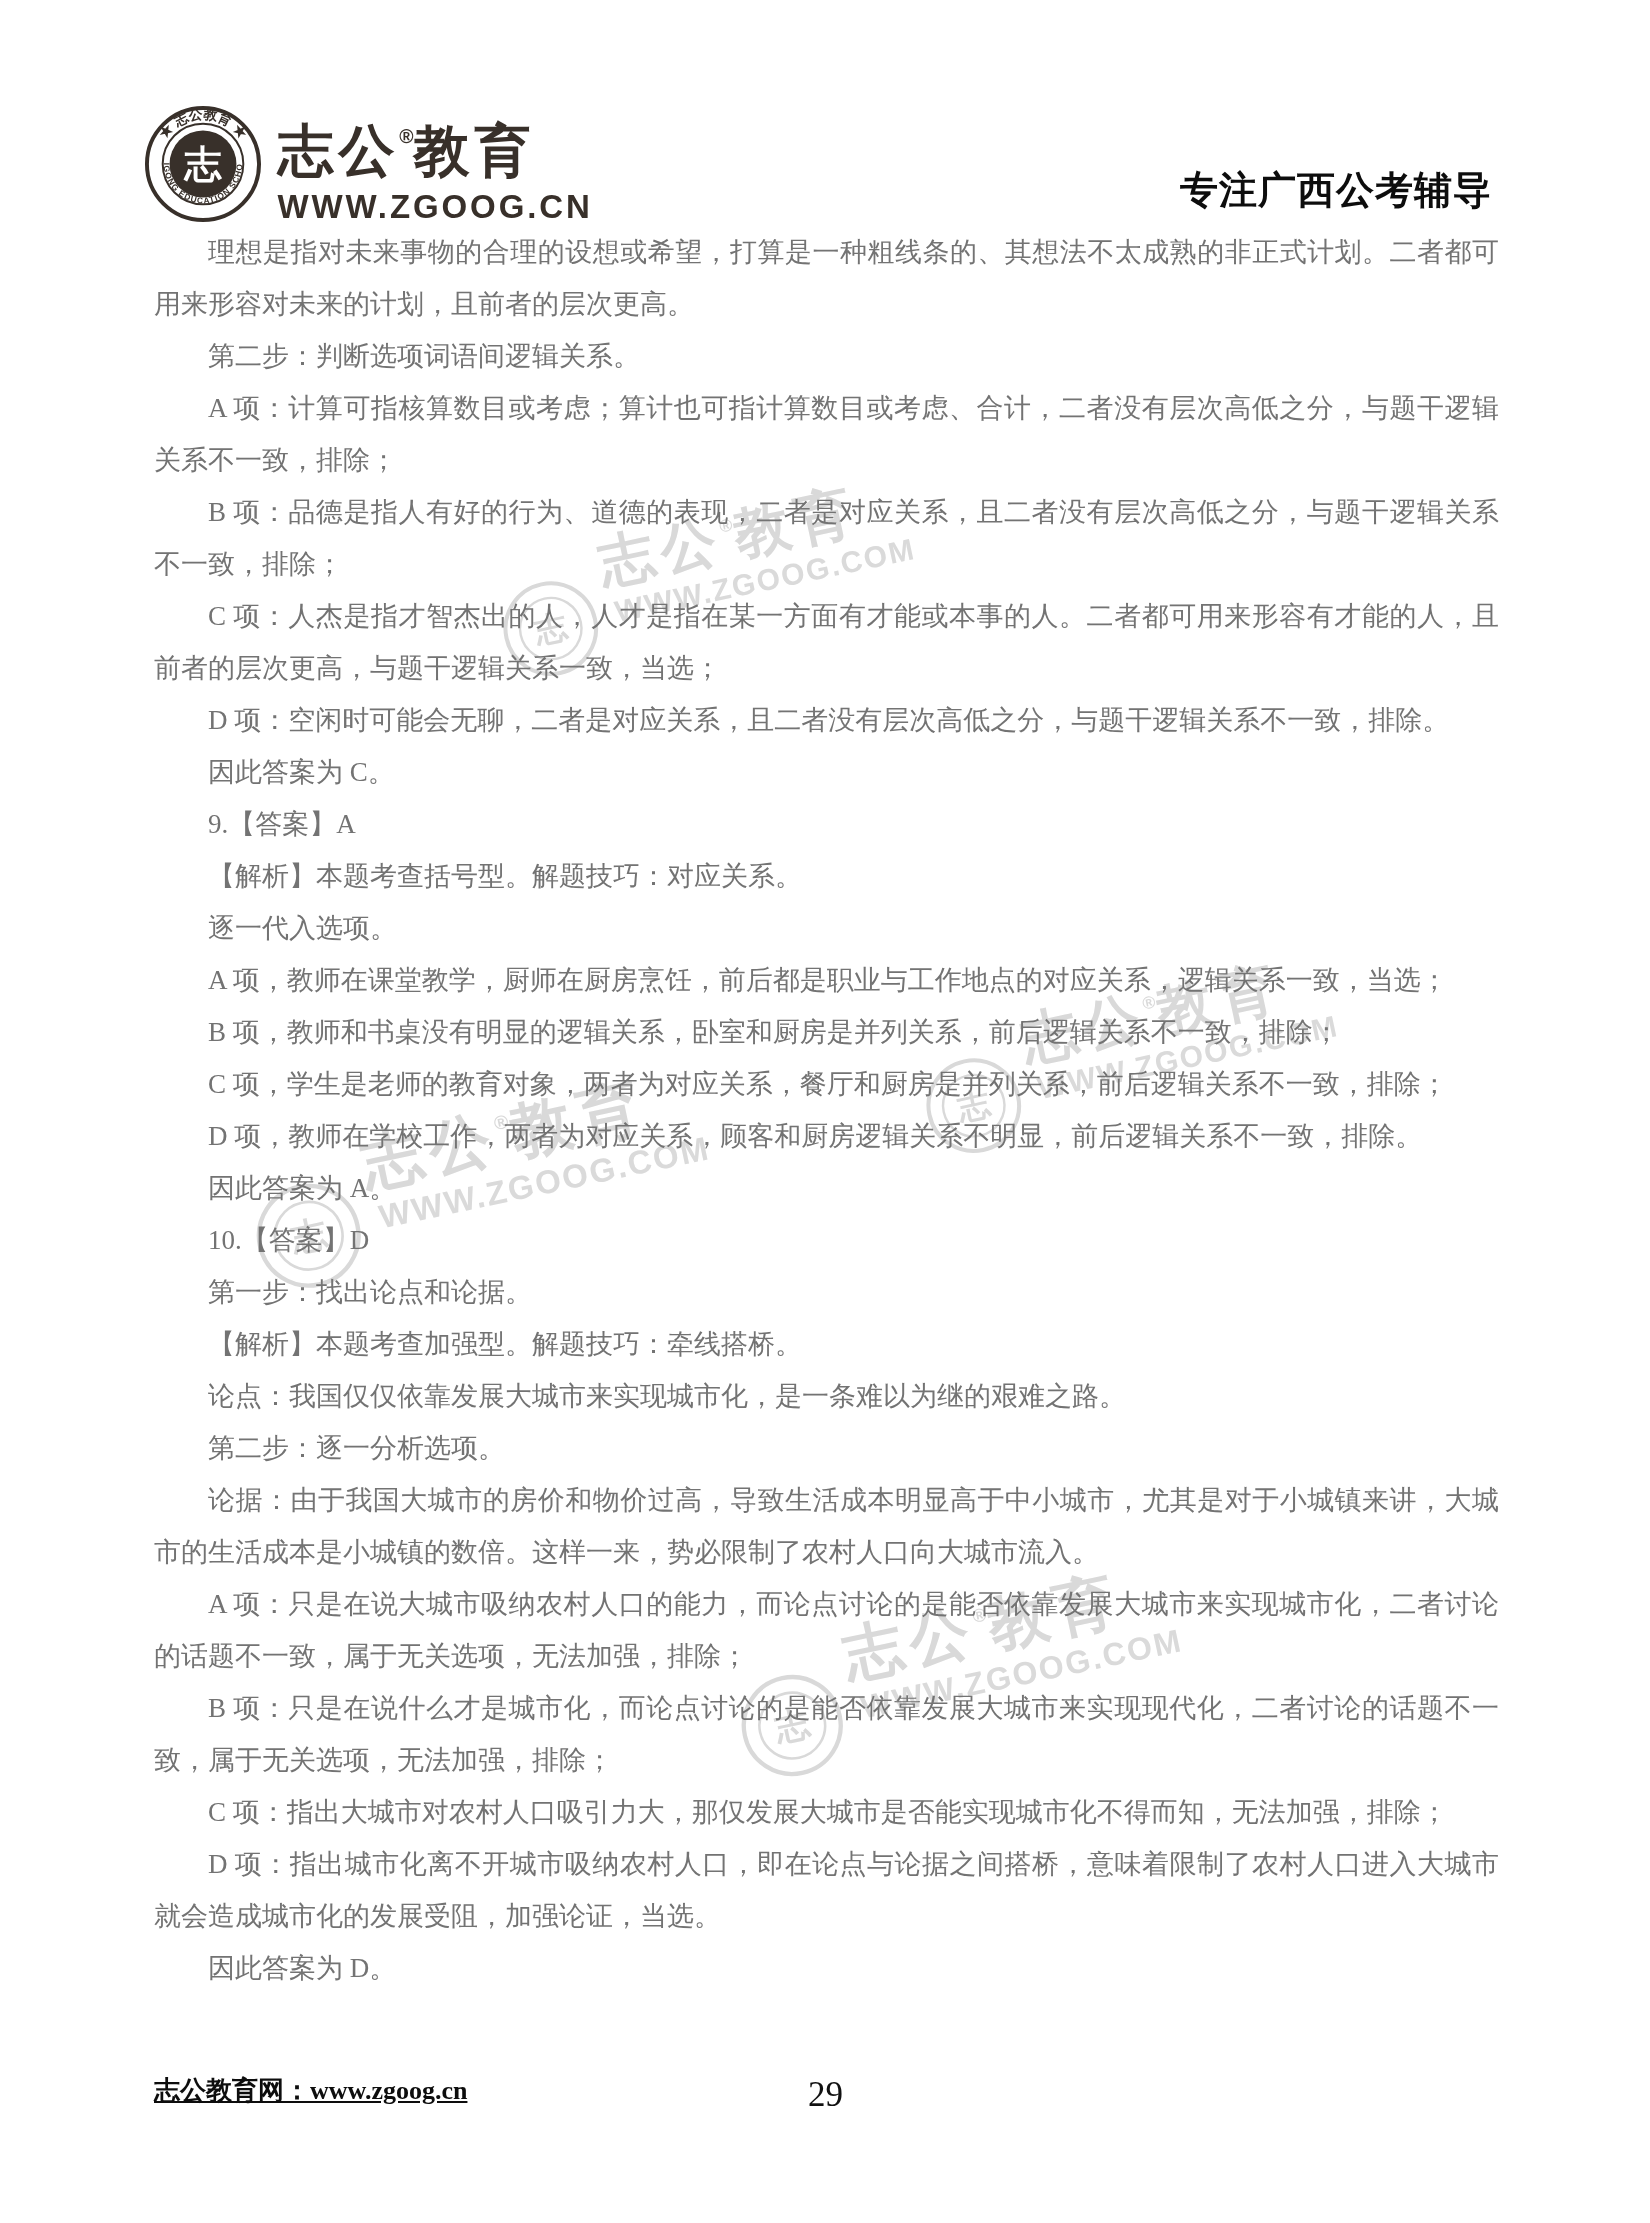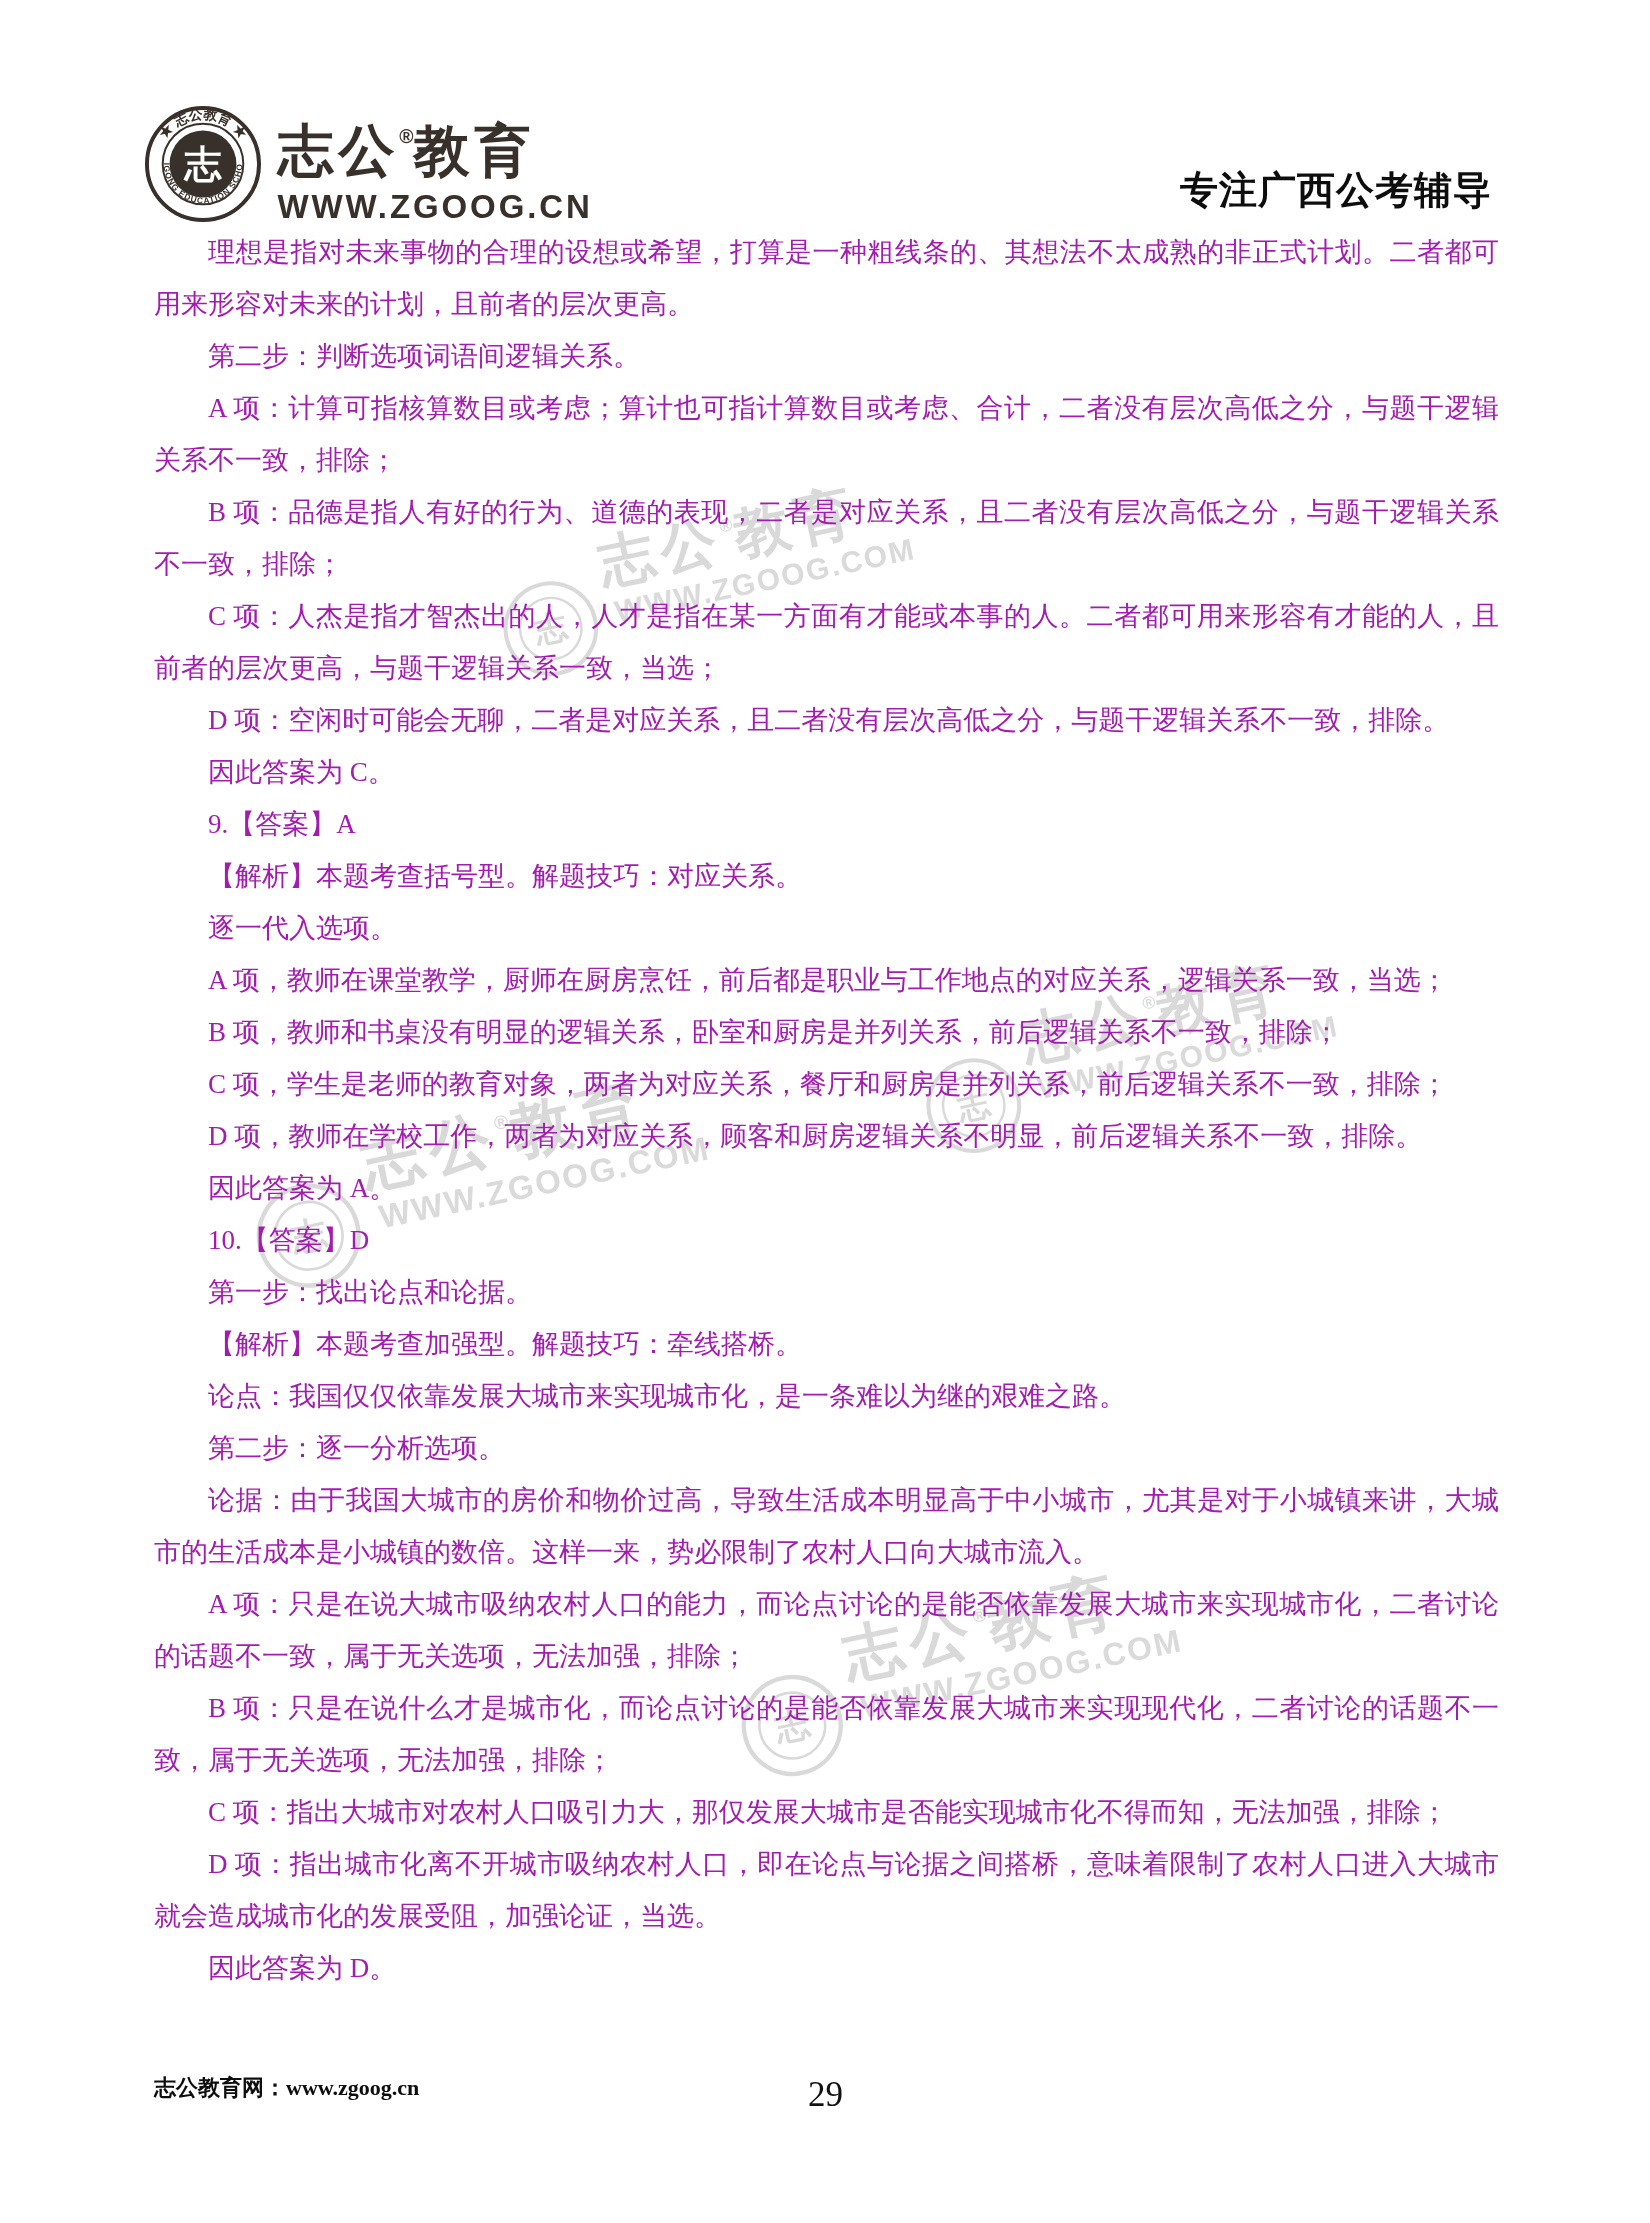--- a/index.html
+++ b/index.html
@@ -22,21 +22,21 @@
     letter-spacing:2.9px;color:#38302a;margin-top:12px;white-space:nowrap;
   }
   .tagline{
     position:absolute;right:159px;top:165px;font-size:38px;font-weight:bold;color:#0d0d0d;
     letter-spacing:1px;white-space:nowrap;
   }
 
   
   .body-text{
     position:absolute;left:154px;top:226px;width:1345px;
-    font-size:27px;line-height:52px;text-align:justify;color:#a21caf;
+    font-size:27px;line-height:52px;text-align:justify;color:#737373;
   }
   .para{margin:0;text-indent:2em;}
 
   
   .watermark{
     position:absolute;width:408px;height:165px;color:#d9d9d9;
     transform:rotate(-12deg);transform-origin:center center;pointer-events:none;
   }
   .wm-seal{position:absolute;left:0;top:43px;width:97px;height:97px;}
   .wm-brand{
@@ -48,22 +48,22 @@
     position:absolute;left:115px;top:72px;font-family:"Liberation Sans", sans-serif;
     font-weight:700;font-size:30px;letter-spacing:1.9px;color:#dadada;white-space:nowrap;
   }
   .wm-a{left:497px;top:505px;}
   .wm-b{left:920px;top:982px;}
   .wm-c{left:270px;top:1108px;transform:rotate(-12deg) scale(1.1);}
   .wm-d{left:749px;top:1599px;transform:rotate(-12deg) scale(1.07);}
 
   
   .footer-site{
-    position:absolute;left:154px;top:2073px;font-size:22px;font-weight:bold;
-    color:#0d0d0d;white-space:nowrap;
+    position:absolute;left:154px;top:2073px;font-size:26px;font-weight:bold;
+    color:#0d0d0d;white-space:nowrap;text-decoration:underline;
   }
   .footer-page{
     position:absolute;left:0;right:0;top:2075px;text-align:center;font-size:35px;color:#111111;
   }
 </style>
 </head>
 <body>
 
 <div class="page">
 

